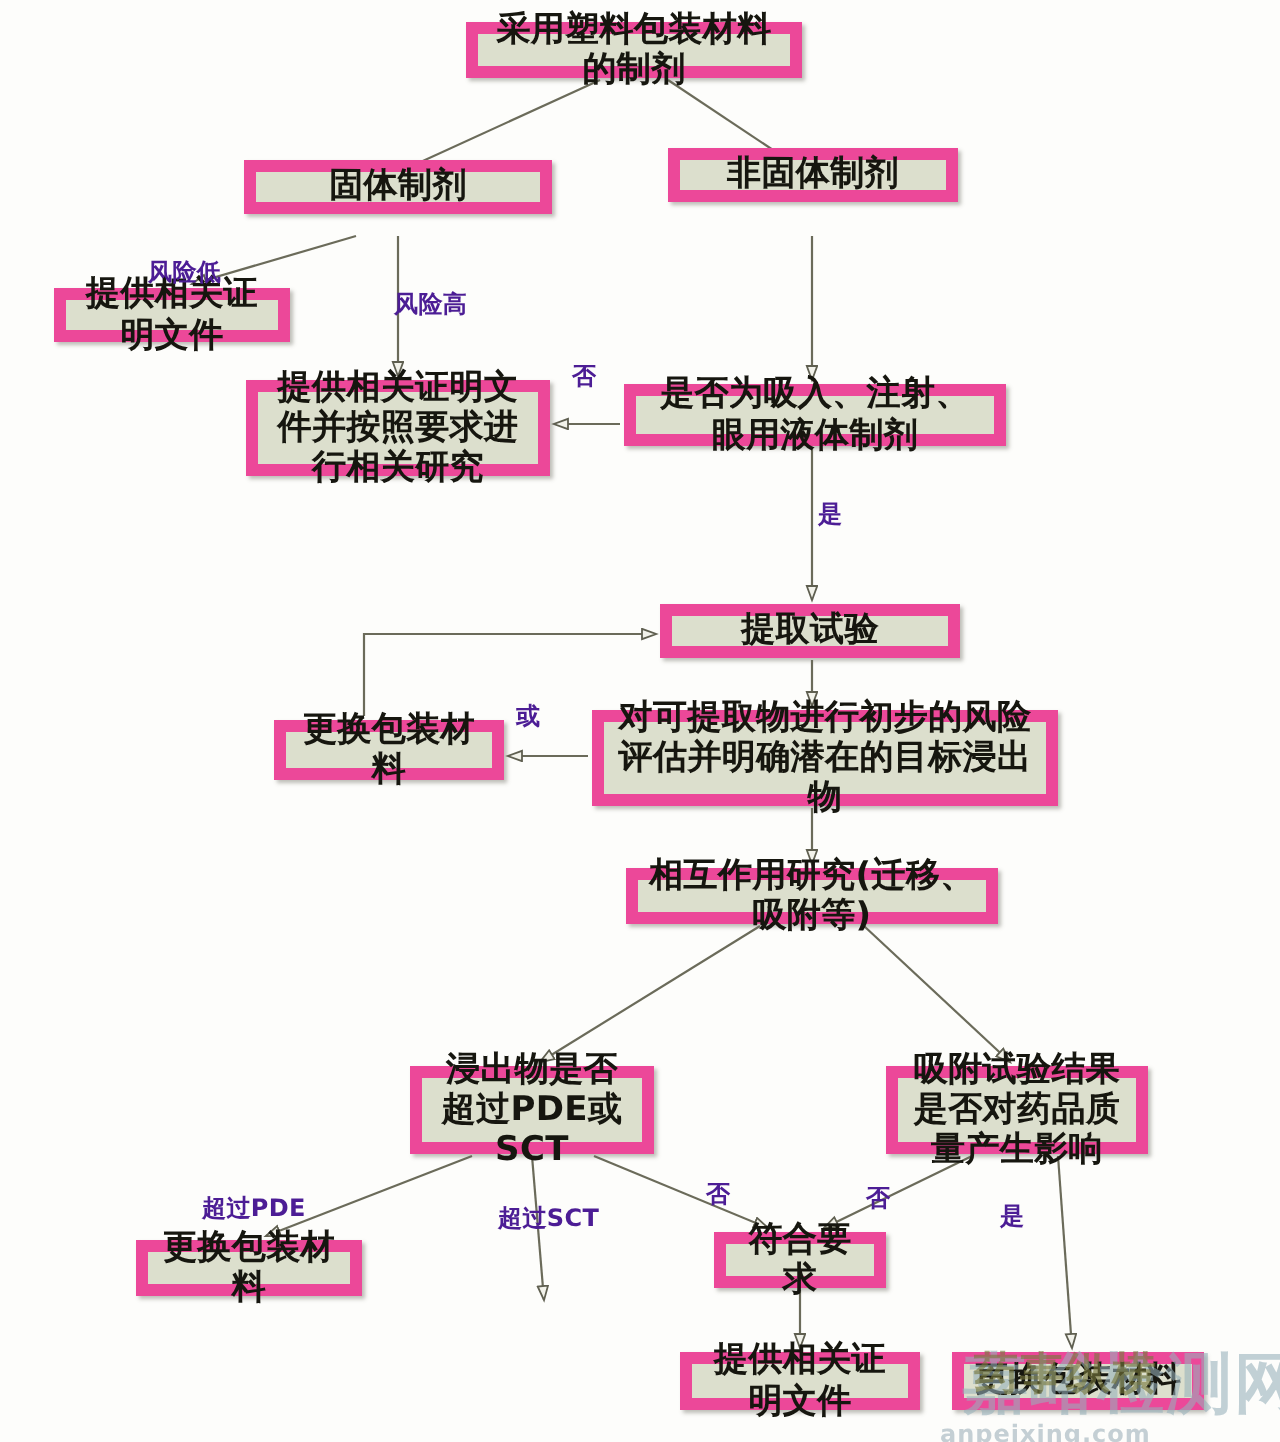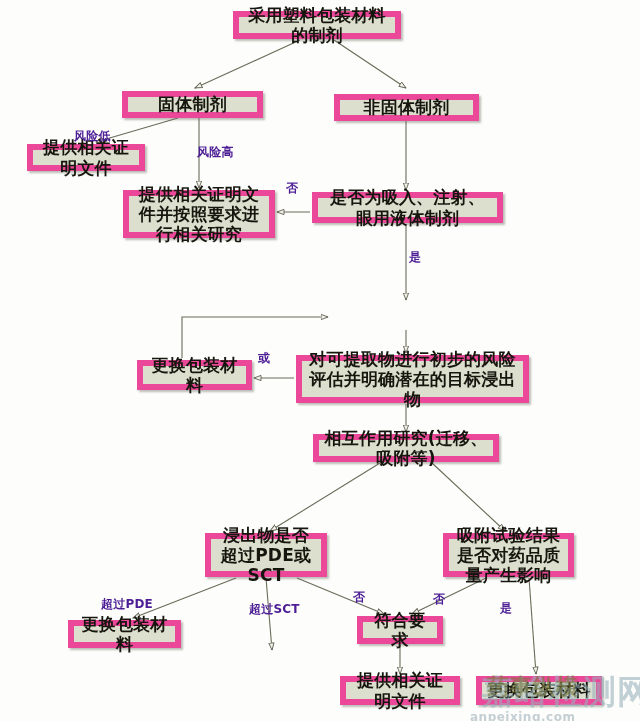--- a/index.html
+++ b/index.html
@@ -128,34 +128,37 @@
       <path d="M486,578 L412,614"></path>
       <path d="M529,578 L536,674"></path>
 
       <path d="M400,645 L400,674"></path>
     </g>
   </svg>
 
   <div class="node" style="left:233px;top:11px;width:168px;height:28px;">
     <span>采用塑料包装材料的制剂</span>
   </div>
-  <div class="node" style="left:122px;top:91px;width:141px;height:27px;">
+  <div class="node" style="left:122px;top:80px;width:154px;height:27px;">
     <span>固体制剂</span>
   </div>
-  <div class="node" style="left:334px;top:94px;width:145px;height:27px;">
+  <div class="node" style="left:334px;top:74px;width:145px;height:27px;">
     <span>非固体制剂</span>
   </div>
   <div class="node" style="left:27px;top:144px;width:118px;height:27px;">
     <span>提供相关证明文件</span>
   </div>
   <div class="node" style="left:123px;top:190px;width:152px;height:48px;">
     <span>提供相关证明文件并按照要求进行相关研究</span>
   </div>
   <div class="node" style="left:312px;top:192px;width:191px;height:31px;">
     <span>是否为吸入、注射、眼用液体制剂</span>
+  </div>
+  <div class="node" style="left:330px;top:302px;width:150px;height:27px;">
+    <span>提取试验</span>
   </div>
   <div class="node" style="left:137px;top:360px;width:115px;height:30px;">
     <span>更换包装材料</span>
   </div>
   <div class="node" style="left:296px;top:355px;width:233px;height:48px;">
     <span>对可提取物进行初步的风险评估并明确潜在的目标浸出物</span>
   </div>
   <div class="node" style="left:313px;top:434px;width:186px;height:28px;">
     <span>相互作用研究(迁移、吸附等)</span>
   </div>

